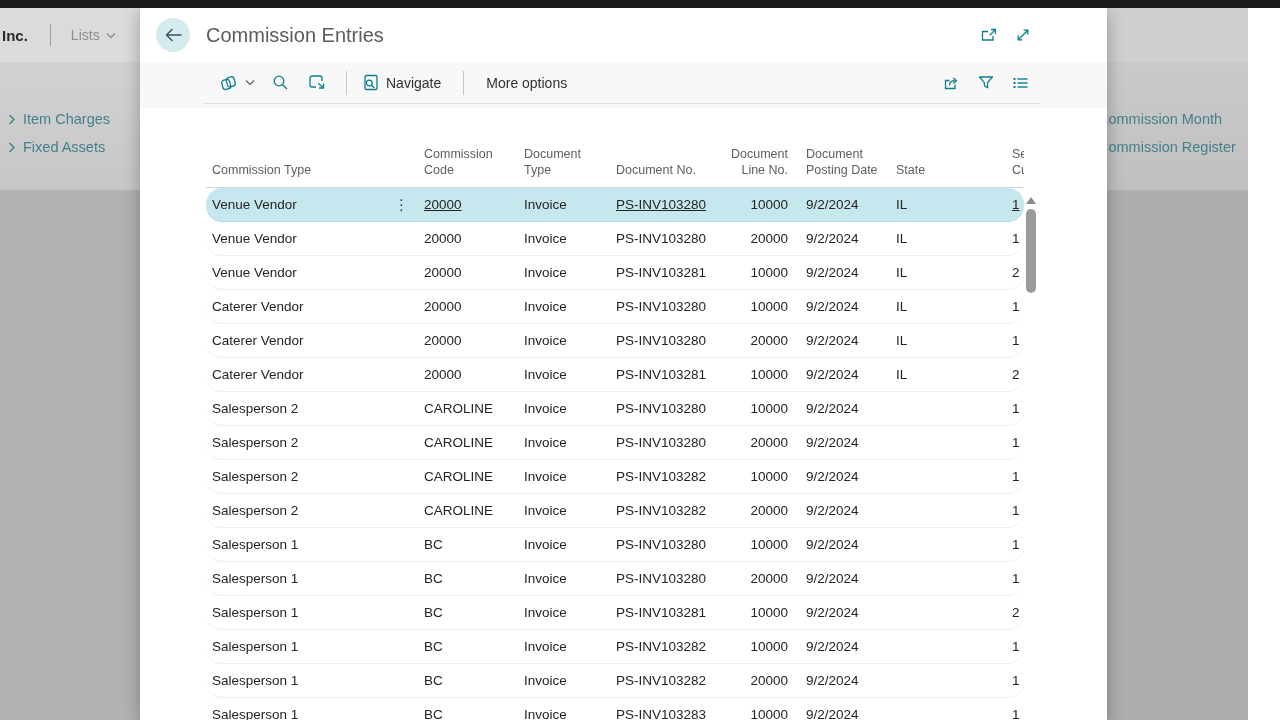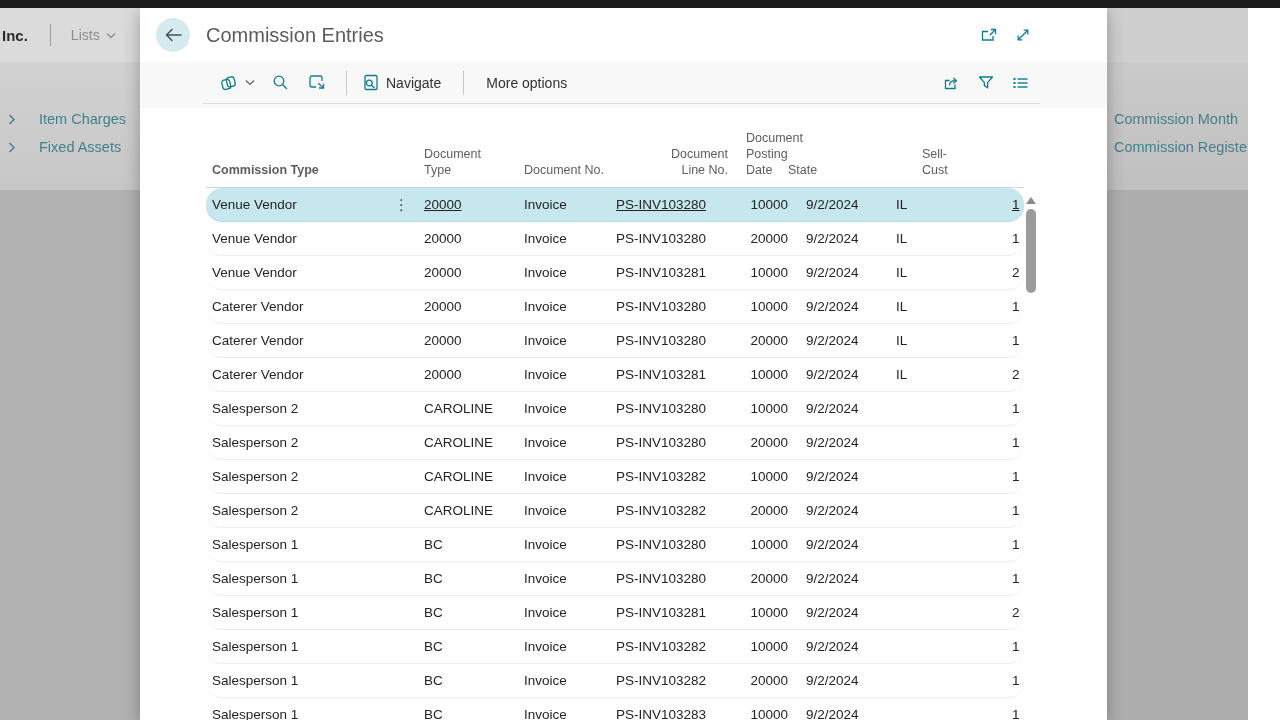--- a/index.html
+++ b/index.html
@@ -15,21 +15,21 @@
   .bnav { height:54px; background:#dbdbdb; display:flex; align-items:center; padding-left:2px; }
   .bstrip-right .bnav { background:#cfcfcf; }
   .bupper { height:128px; background:linear-gradient(#d2d2d2,#c7c7c7); position:relative; }
   .bstrip-right .bupper { background:linear-gradient(#cacaca,#c0c0c0); }
   .blower { height:530px; background:#b2b2b2; }
   .bstrip-right .blower { background:#aeaeae; }
   .company { font-size:15px; font-weight:bold; color:#2b2b2b; }
   .nav-div { width:1px; height:22px; background:#9e9e9e; margin-left:22px; }
   .lists { margin-left:20px; display:flex; align-items:center; gap:6px; font-size:14px; color:#8f8f8f; }
   .blink-list { position:absolute; top:43px; left:0; right:0; }
-  .blink { height:28px; display:flex; align-items:center; gap:24px; padding-left:8px;
+  .blink { height:28px; display:flex; align-items:center; gap:8px; padding-left:8px;
            font-size:14.5px; color:#44808b; white-space:nowrap; cursor:pointer; }
   .chev-svg { flex:0 0 auto; }
 
   
   .modal { position:absolute; left:140px; top:0; width:967px; height:712px; background:#ffffff;
            box-shadow:0 4px 16px rgba(0,0,0,.3); overflow:hidden; }
   .m-header { height:54px; position:relative; display:flex; align-items:center; background:#fff; }
   .back-btn { width:34px; height:34px; border-radius:50%; background:#d6ebee; margin-left:16px;
               display:flex; align-items:center; justify-content:center; cursor:pointer; }
   .page-title { margin-left:16px; font-size:20px; color:#5c5b5a; }
@@ -42,21 +42,21 @@
   .tb-label { font-size:14px; color:#323130; cursor:pointer; }
   .navigate-btn { display:flex; align-items:center; gap:7px; cursor:pointer;justify-content:space-between; }
   .tb-right { position:absolute; right:78px; top:0; height:41px; display:flex; gap:18px; align-items:center; }
   .icon-btn { display:flex; align-items:center; cursor:pointer; }
 
   
   .m-body { position:relative; padding-left:66px; height:612px; }
   .thead, .trow { display:grid; grid-template-columns:218px 100px 92px 112px 60px 108px 90px 38px; width:818px; }
   .thead { height:80px; align-items:end; border-bottom:1px solid #d6d6d6; }
   .hcell { font-size:12.5px; color:#605e5c; white-space:pre-line; line-height:16px; padding-bottom:9px; cursor:pointer; }
-  .hcell.c1 { padding-left:6px;font-weight:bold; }
+  .hcell.c1 { padding-left:6px; }
   .hcell.c5 { text-align:right; }
   .hcell.c6 { padding-left:18px; }
   .hcell.c8 { padding-left:26px; overflow:hidden; }
   .trow { height:34px; align-items:center; border-bottom:1px solid #ededed;
           font-size:13.5px; color:#252423; cursor:pointer;border-radius:16px; }
   .trow.selected { background:#c5e7ed; border-bottom-color:#b3dce3; }
   .cell { white-space:nowrap; overflow:hidden; }
   .cell.c1 { padding-left:6px; position:relative; }
   .cell.c5 { text-align:right; }
   .cell.c6 { padding-left:18px; }
@@ -220,20 +220,22 @@
               <line x1="5.5" y1="11" x2="15.5" y2="11" stroke="#0e7d8a" stroke-width="1.4"></line>
             </svg>
         </span>
       </div>
       <div class="tb-rule"></div>
     </div>
 
     <div class="m-body">
       <div class="thead">
         <div class="hcell c1">Commission Type</div>
+        <div class="hcell c2">Commission
+Code</div>
         <div class="hcell c3">Document
 Type</div>
         <div class="hcell c4">Document No.</div>
         <div class="hcell c5">Document
 Line No.</div>
         <div class="hcell c6">Document
 Posting Date</div>
         <div class="hcell c7">State</div>
         <div class="hcell c8">Sell-
 Cust</div>

